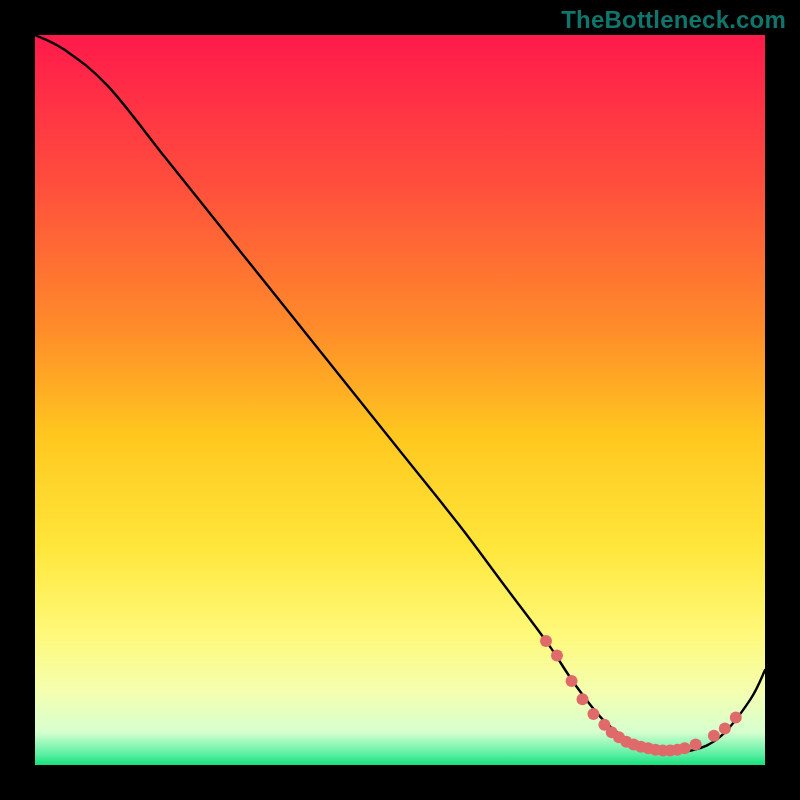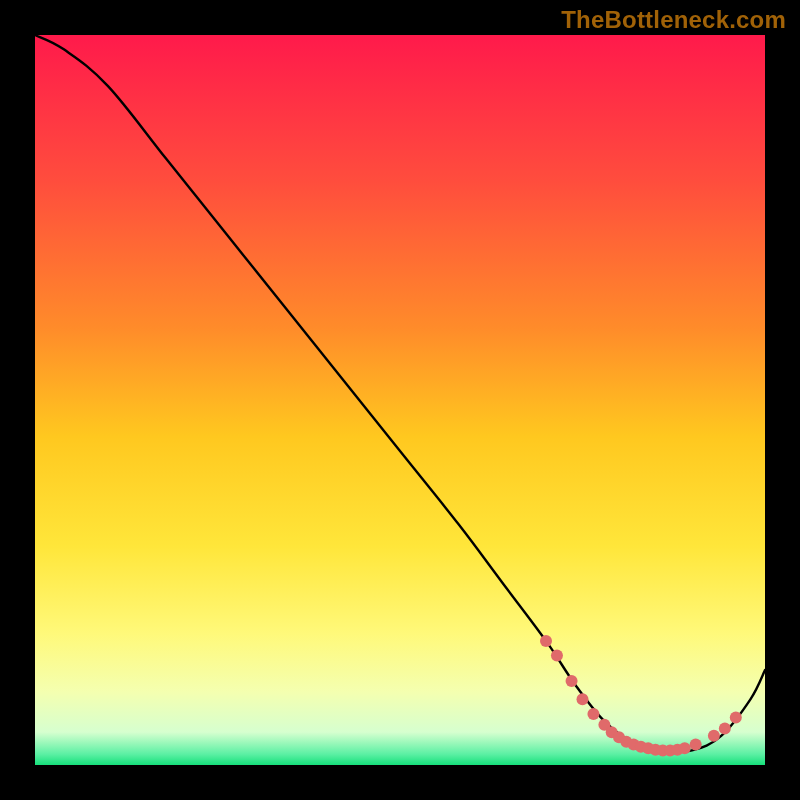--- a/index.html
+++ b/index.html
@@ -14,21 +14,21 @@
   .stage {
     position: relative;
     width: 800px;
     height: 800px;
     background: #000;
   }
   .watermark {
     position: absolute;
     top: 6px;
     right: 14px;
-    color: #a16207;
+    color: #0f766e;
     font-size: 24px;
     font-weight: 600;
     letter-spacing: 0.2px;
     user-select: none;
   }
   svg {
     position: absolute;
     left: 0;
     top: 0;
   }

